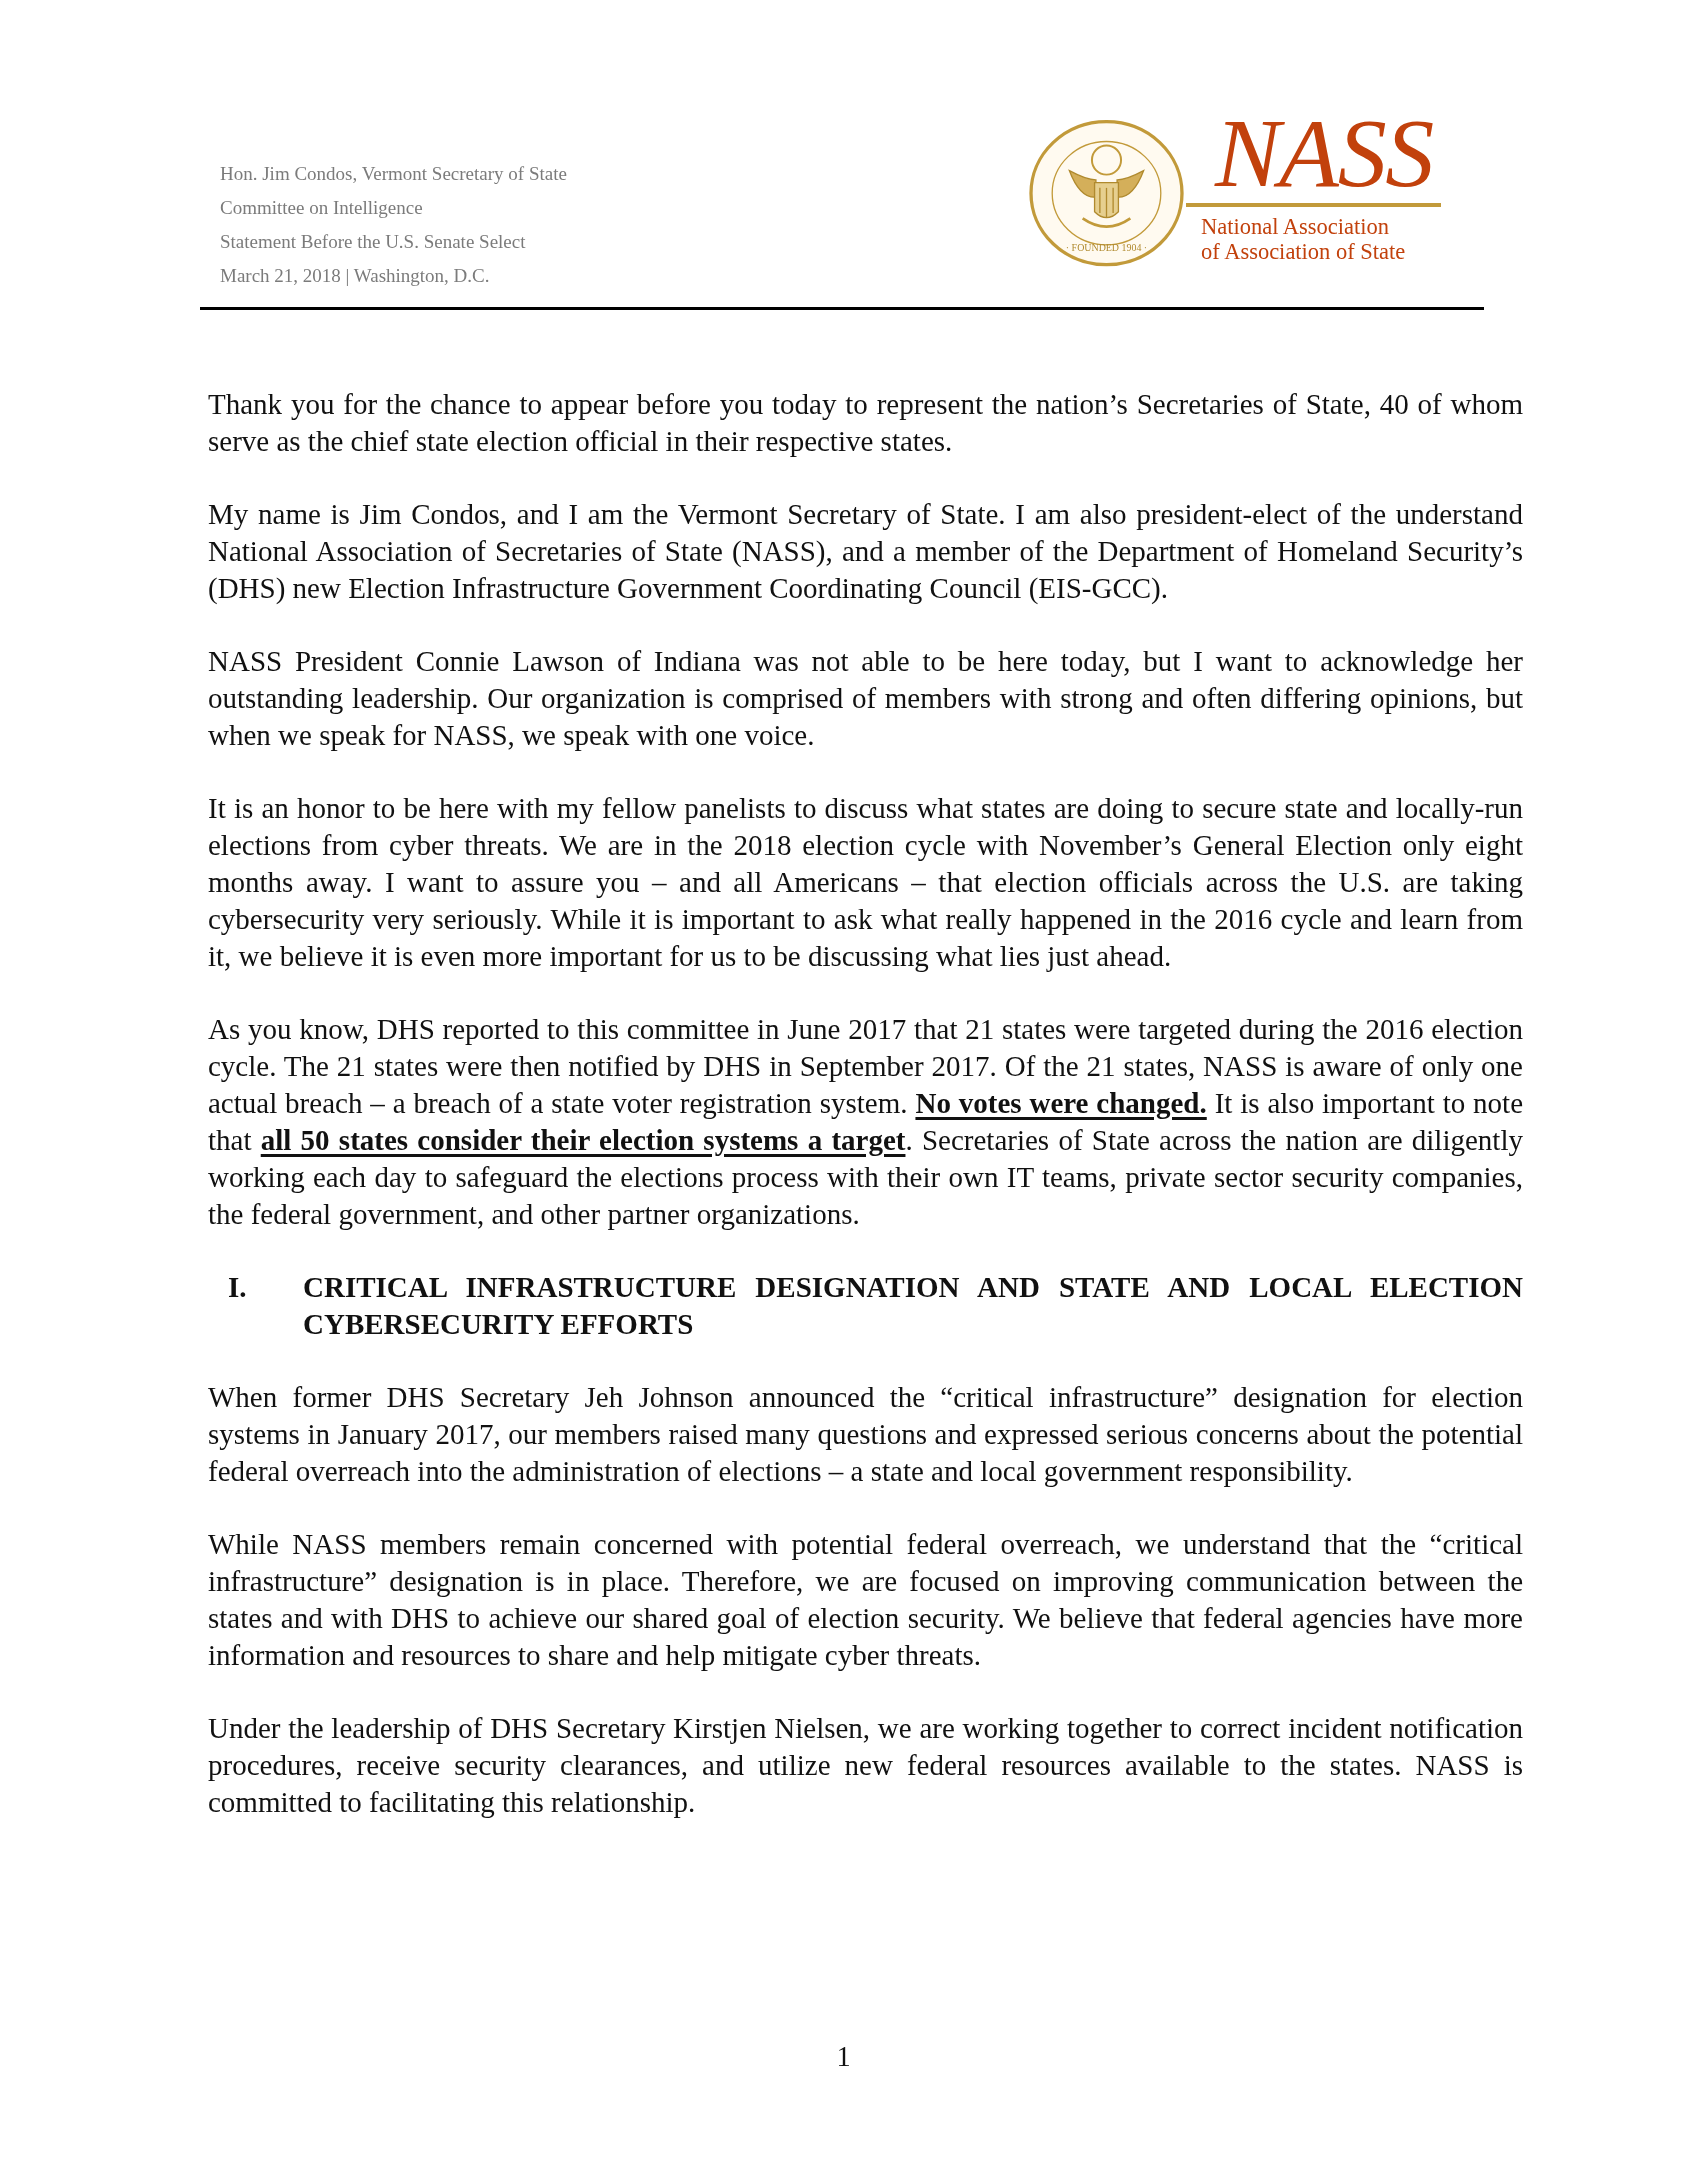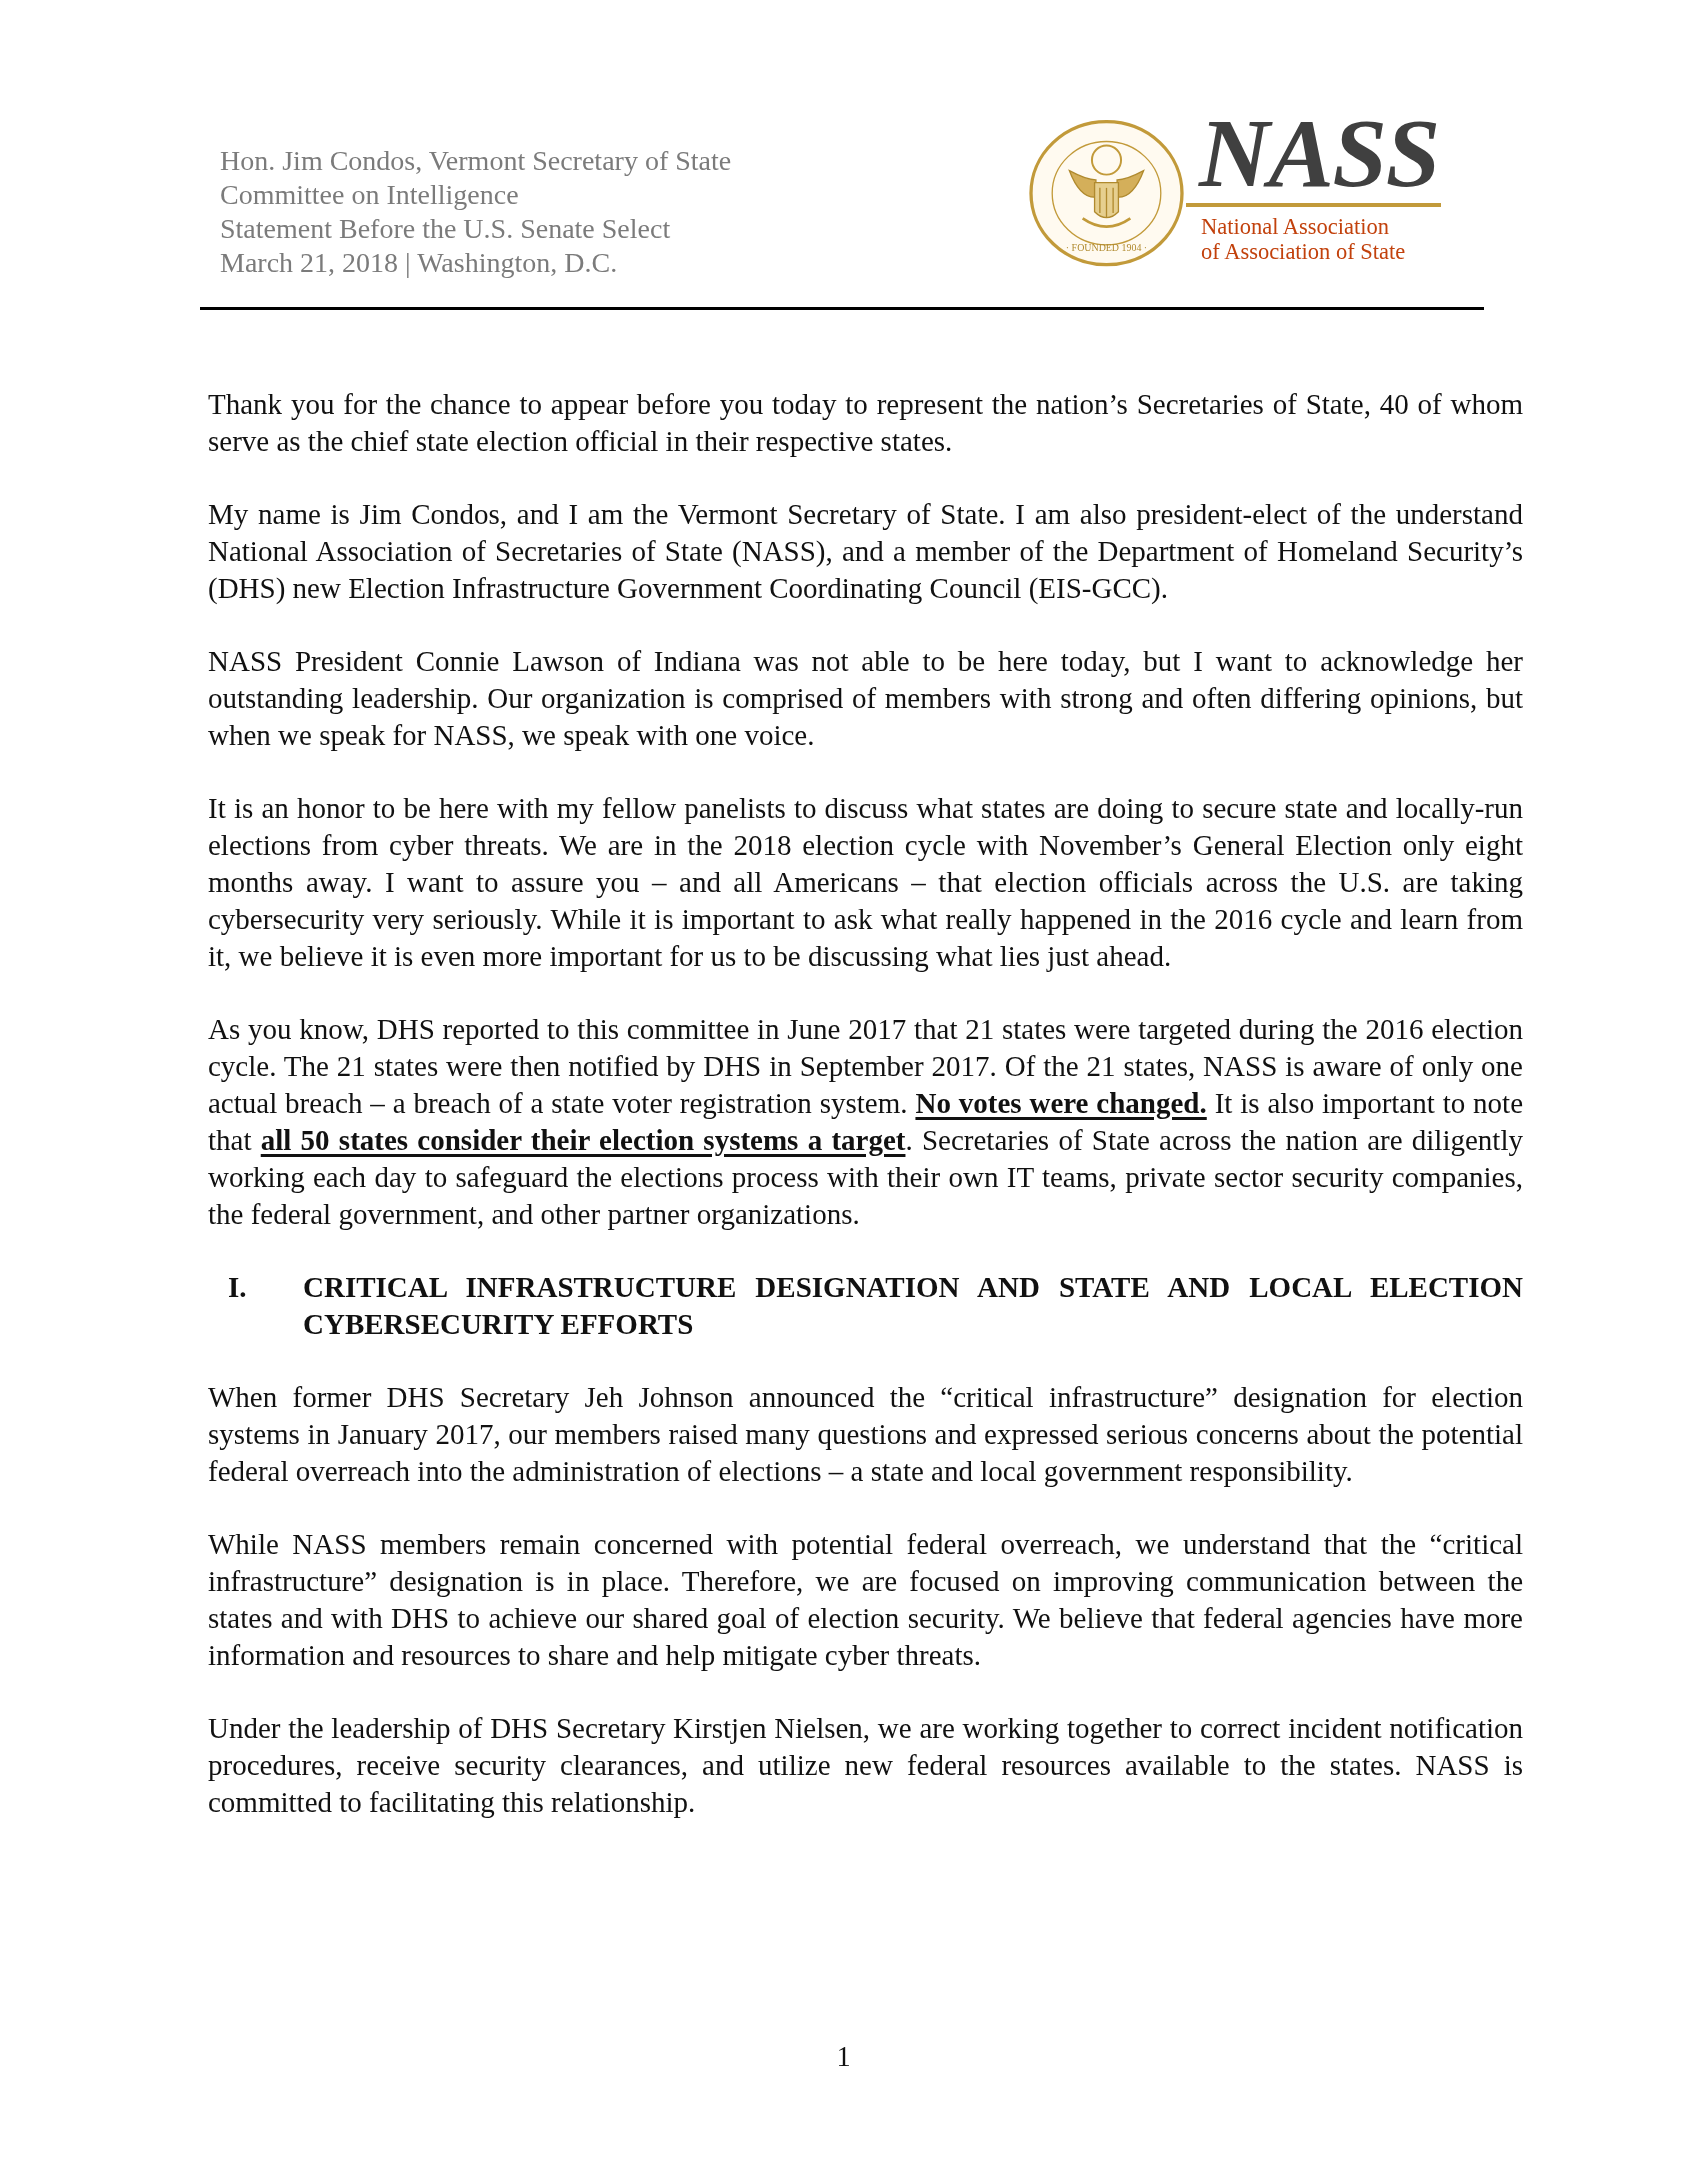--- a/index.html
+++ b/index.html
@@ -1,25 +1,25 @@
 <!DOCTYPE html>
 <html style="font-size:10.6px"><head>
 <meta charset="utf-8">
 <style>
   html, body { margin: 0; padding: 0; background: #ffffff; }
   body { width: 1687px; height: 2183px; position: relative; overflow: hidden;
          font-family: "Liberation Serif", "DejaVu Serif", serif; color: #111111; }
 
-  .header-info { position: absolute; left: 220px; top: 144px; font-size: 28px; line-height: 34px; color: #7b7b7b; }
+  .header-info { position: absolute; left: 220px; top: 157px; font-size: 19px; line-height: 34px; color: #7b7b7b; }
   .header-info div { white-space: nowrap; }
 
   .logo { position: absolute; left: 1024px; top: 116px; width: 423px; height: 159px; }
   .seal { position: absolute; left: 3.3px; top: 3.3px; width: 159px; height: 149px; }
-  .nass-word { position: absolute; left: 175px; top: -12px; font-size: 98px; font-style: italic; color: #404040;
-               font-family: "Liberation Serif", serif; letter-spacing: -1.3px; line-height: 1; font-weight: bold; }
+  .nass-word { position: absolute; left: 191px; top: -12px; font-size: 98px; font-style: italic; color: #c2410c;
+               font-family: "Liberation Serif", serif; letter-spacing: -1.3px; line-height: 1; }
   .nass-rule { position: absolute; left: 162px; top: 87px; width: 255px; height: 4px; background: #c29a3a; }
   .nass-sub { position: absolute; left: 177px; top: 98px; font-size: 22.5px; line-height: 25px; color: #c2410c; white-space: nowrap; }
 
   .header-rule { position: absolute; left: 200px; top: 307px; width: 1284px; height: 3.3px; background: #000000; }
 
   .body { position: absolute; left: 186px; top: 386px; width: 1315px; font-size: 29px; line-height: 37px; margin-left: 22px; }
   .body p { margin: 0 0 36px 0; text-align: justify; }
   .b-u { font-weight: bold; text-decoration: underline; text-decoration-thickness: 2.6px; text-underline-offset: 4px; }
 
   .section-heading { display: flex; font-weight: bold; margin: 0 0 36px 0; font-size: 29px; line-height: 37px; }

